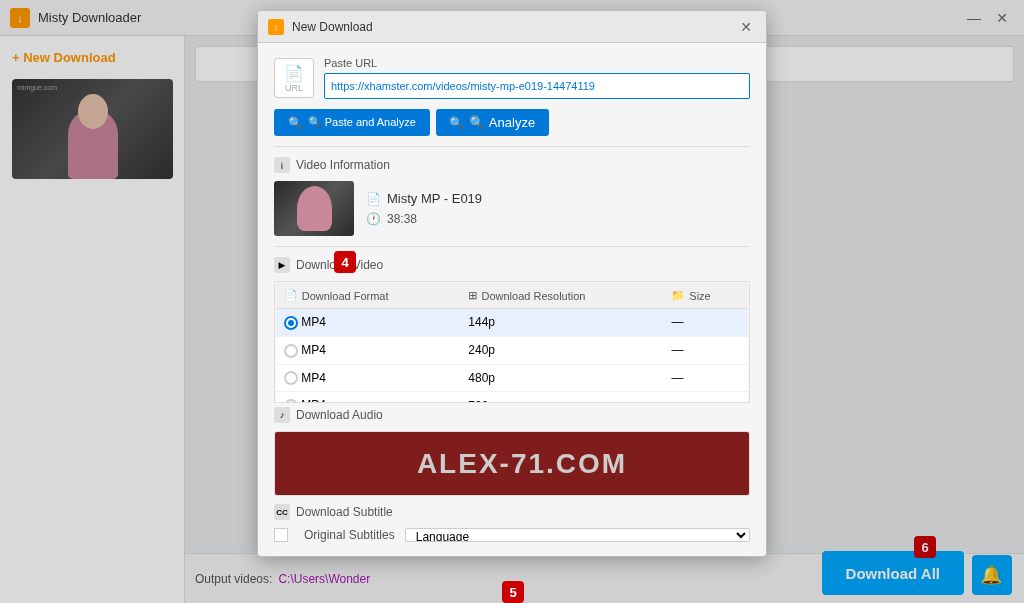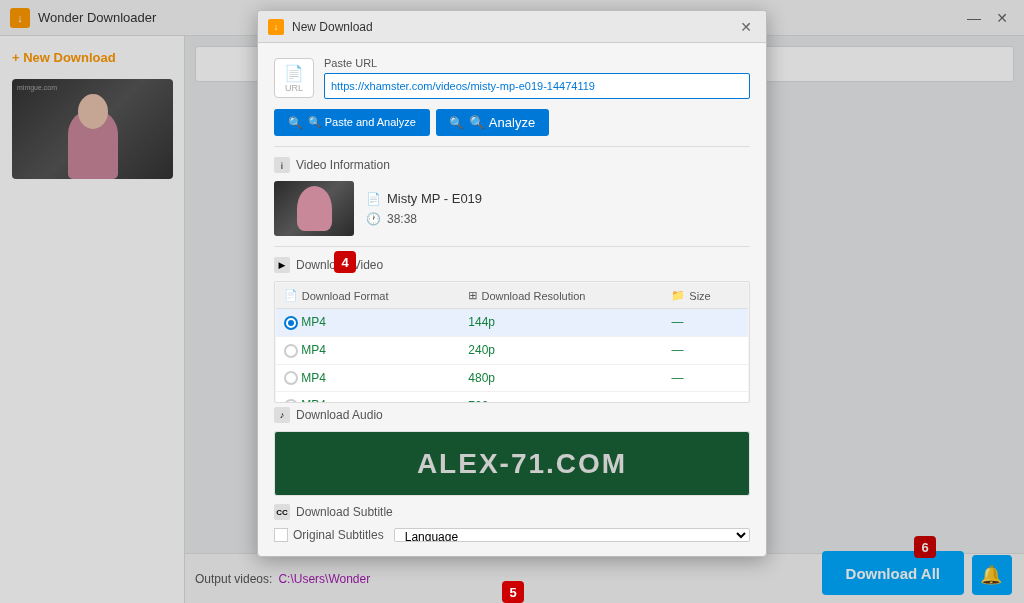--- a/index.html
+++ b/index.html
@@ -461,21 +461,21 @@
     }
 
     .format-table tbody tr.selected {
       background: #e8f0fe;
       border: 1px solid #0078d7;
     }
 
     .format-table td {
       padding: 6px 8px;
       font-size: 12px;
-      color: #15803d;
+      color: #000000;
       border-bottom: 1px solid #f0f0f0;
     }
 
     .radio-circle {
       width: 14px; height: 14px;
       border-radius: 50%;
       border: 2px solid #ccc;
       display: inline-block;
       vertical-align: middle;
     }
@@ -507,21 +507,21 @@
       color: white;
       font-size: 13px;
       font-weight: bold;
       border-radius: 4px;
       display: flex; align-items: center; justify-content: center;
       z-index: 200;
     }
 
     
     .watermark-area {
-      background: #14532d;
+      background: #7f1d1d;
       border: 1px solid #e0e0e0;
       border-radius: 3px;
       margin: 8px 0;
       height: 65px;
       display: flex;
       align-items: center;
       justify-content: center;
       padding-left: 20px;
     }
 
@@ -543,21 +543,21 @@
     }
 
     .subtitle-row {
       display: flex;
       align-items: center;
       gap: 10px;
       margin-top: 6px;
     }
 
     .subtitle-checkbox {
-      display: flex; align-items: center; gap: 5px;
+      display: flex; align-items: center; gap: 16px;
       font-size: 12px; color: #555;
     }
 
     .check-box {
       width: 14px; height: 14px;
       border: 1px solid #ccc;
       background: white;
       display: inline-block;
     }
 
@@ -585,21 +585,21 @@
   </style>
 </head>
 <body>
 
 <div class="app-window">
 
   <div class="app-titlebar">
     <div class="app-icon">
       <span>↓</span>
     </div>
-    <span class="app-title">Wonder Downloader</span>
+    <span class="app-title">Misty Downloader</span>
     <div class="app-title-controls">
       <button class="title-btn">—</button>
       <button class="title-btn">✕</button>
     </div>
   </div>
 
   <div class="app-body">
 
     <div class="sidebar">
       <button class="new-download-btn">+ New Download</button>

